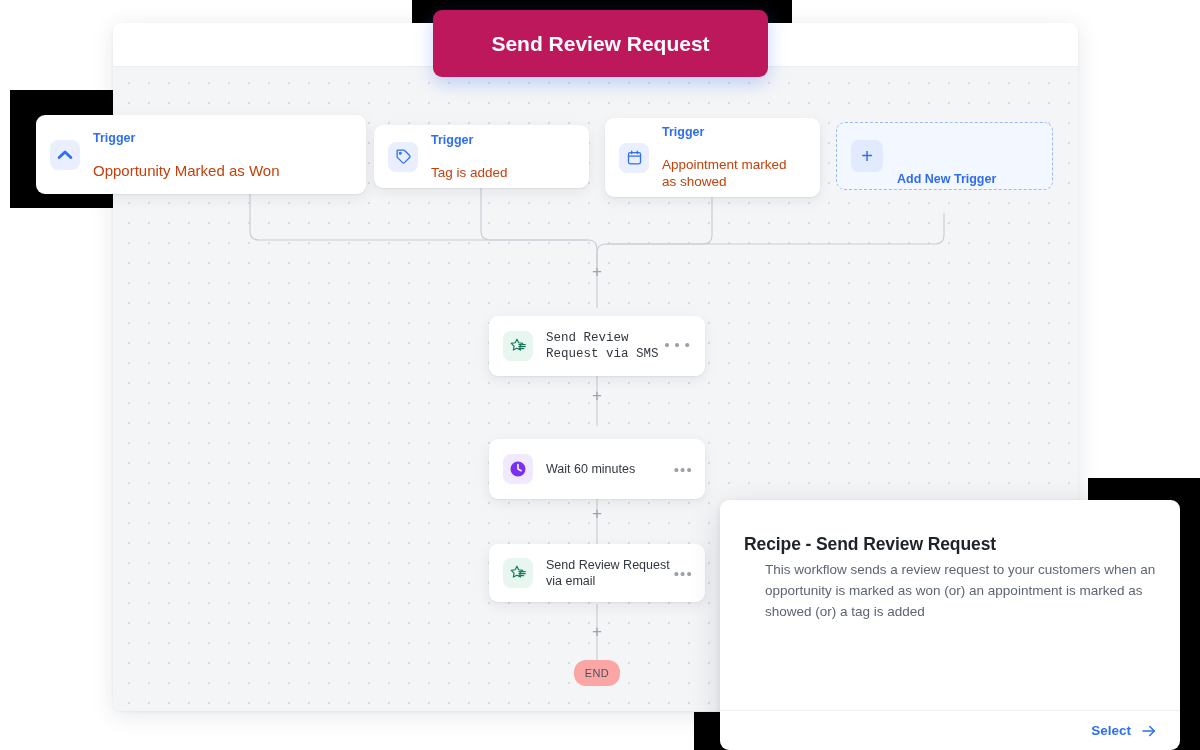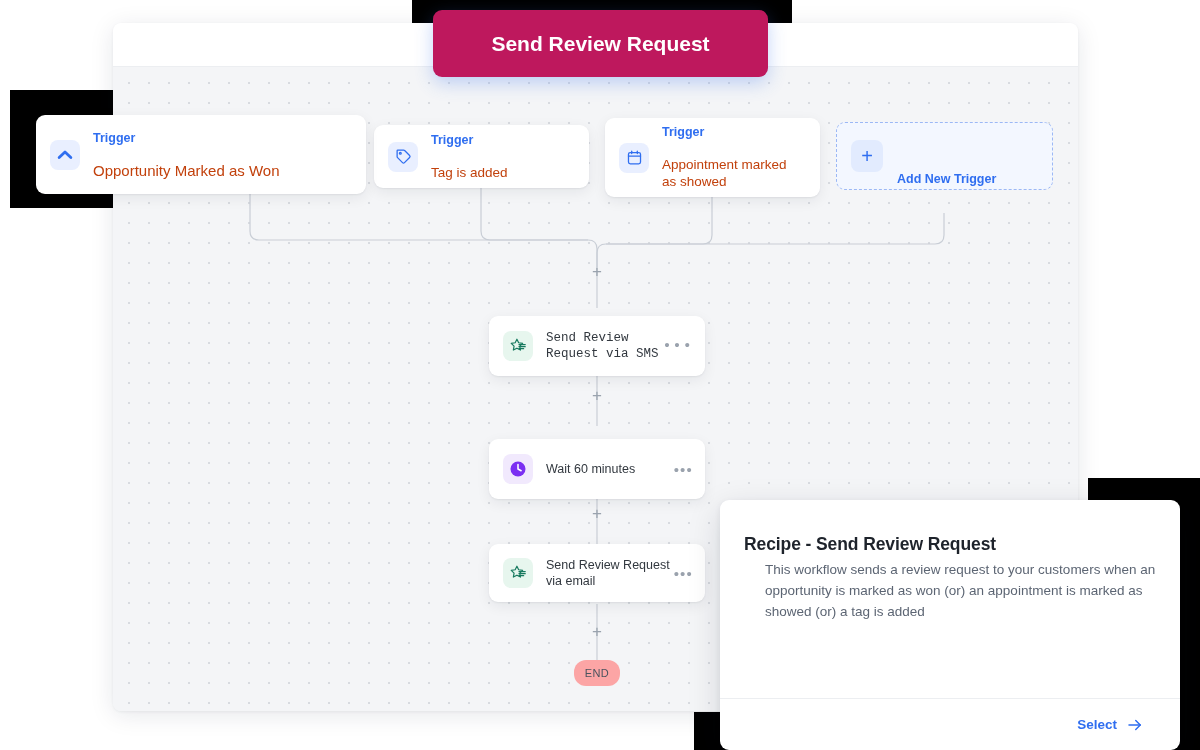--- a/index.html
+++ b/index.html
@@ -131,24 +131,24 @@
   }
   #recipe-title {
     position: absolute; left: 24px; top: 34px;
     font-size: 17.5px; font-weight: 700; color: #1e232b; letter-spacing: -0.1px;
   }
   #recipe-desc {
     position: absolute; left: 24px; top: 59px; width: 404px;
     font-size: 13.5px; line-height: 21px; color: #5c6573; margin-left: 21px;
   }
   #recipe-footer {
-    position: absolute; left: 0; right: 0; bottom: 0; height: 52px;
+    position: absolute; left: 0; right: 0; bottom: 0; height: 40px;
     border-top: 1px solid #eceef1;
     display: flex; align-items: center; justify-content: flex-end;
-    padding-right: 36px; gap: 9px;
+    padding-right: 22px; gap: 9px;
   }
   #recipe-footer .sel-label { font-size: 13.5px; font-weight: 700; color: #2f6ef0; }
   #recipe-footer .arrow-icon { color: #2f6ef0; display: flex; align-items: center; }
 </style>
 </head>
 <body>
 
 <div id="stage">
 
   <div class="blk" id="blk-top"></div>

